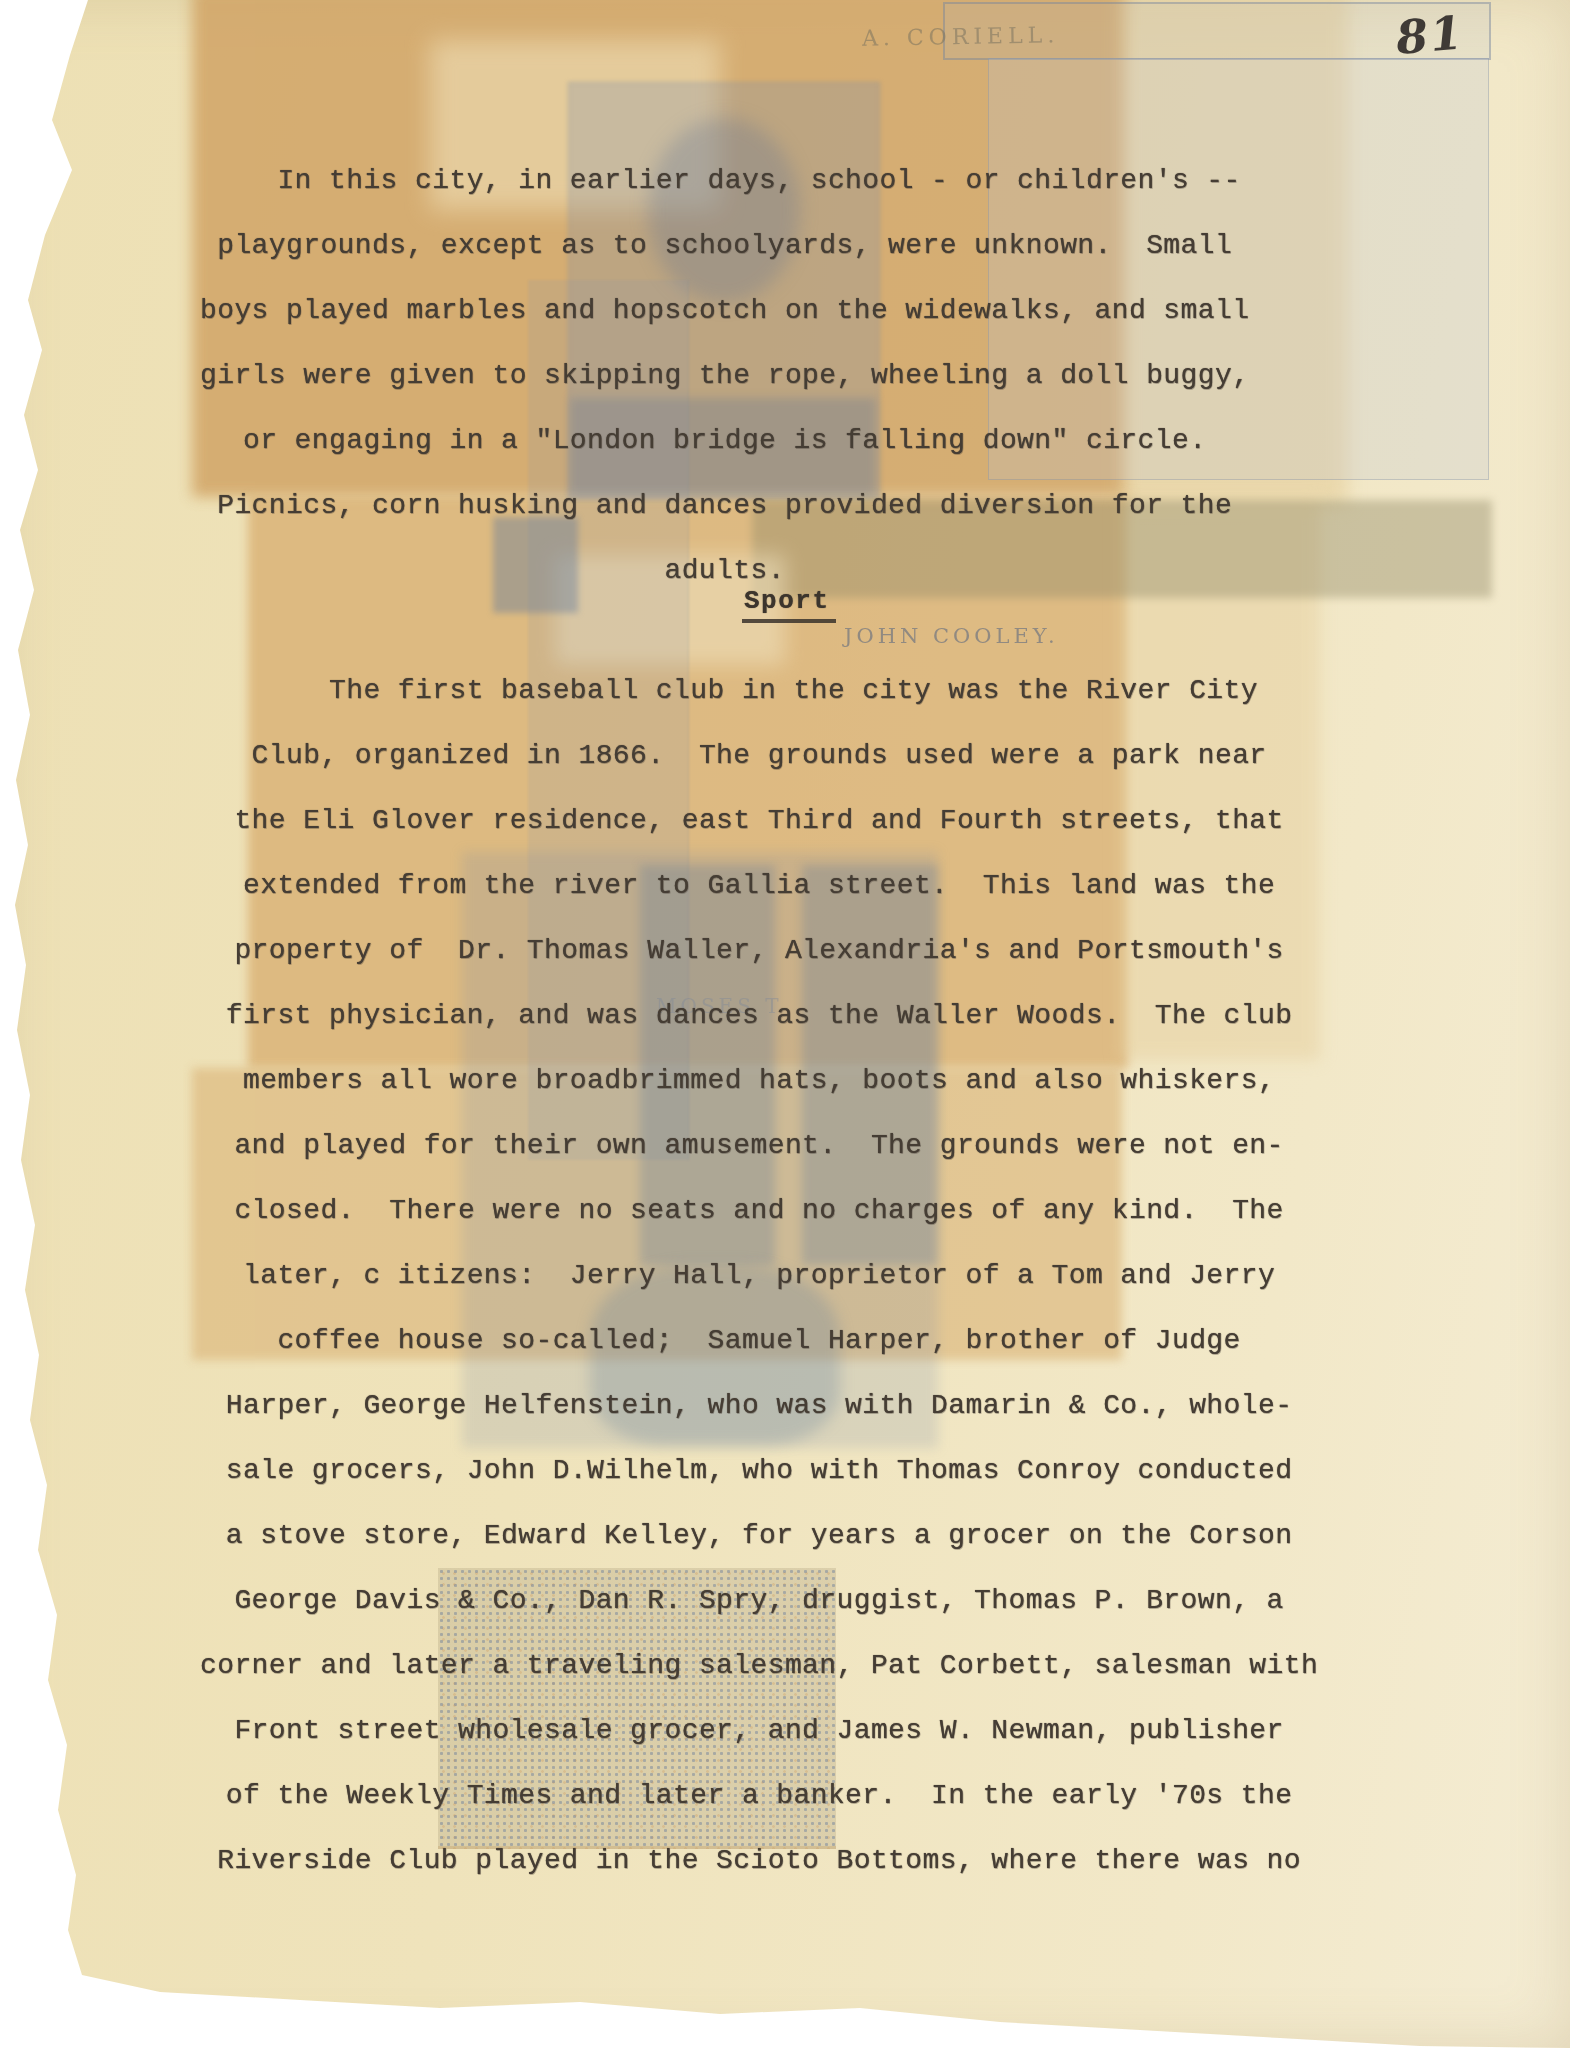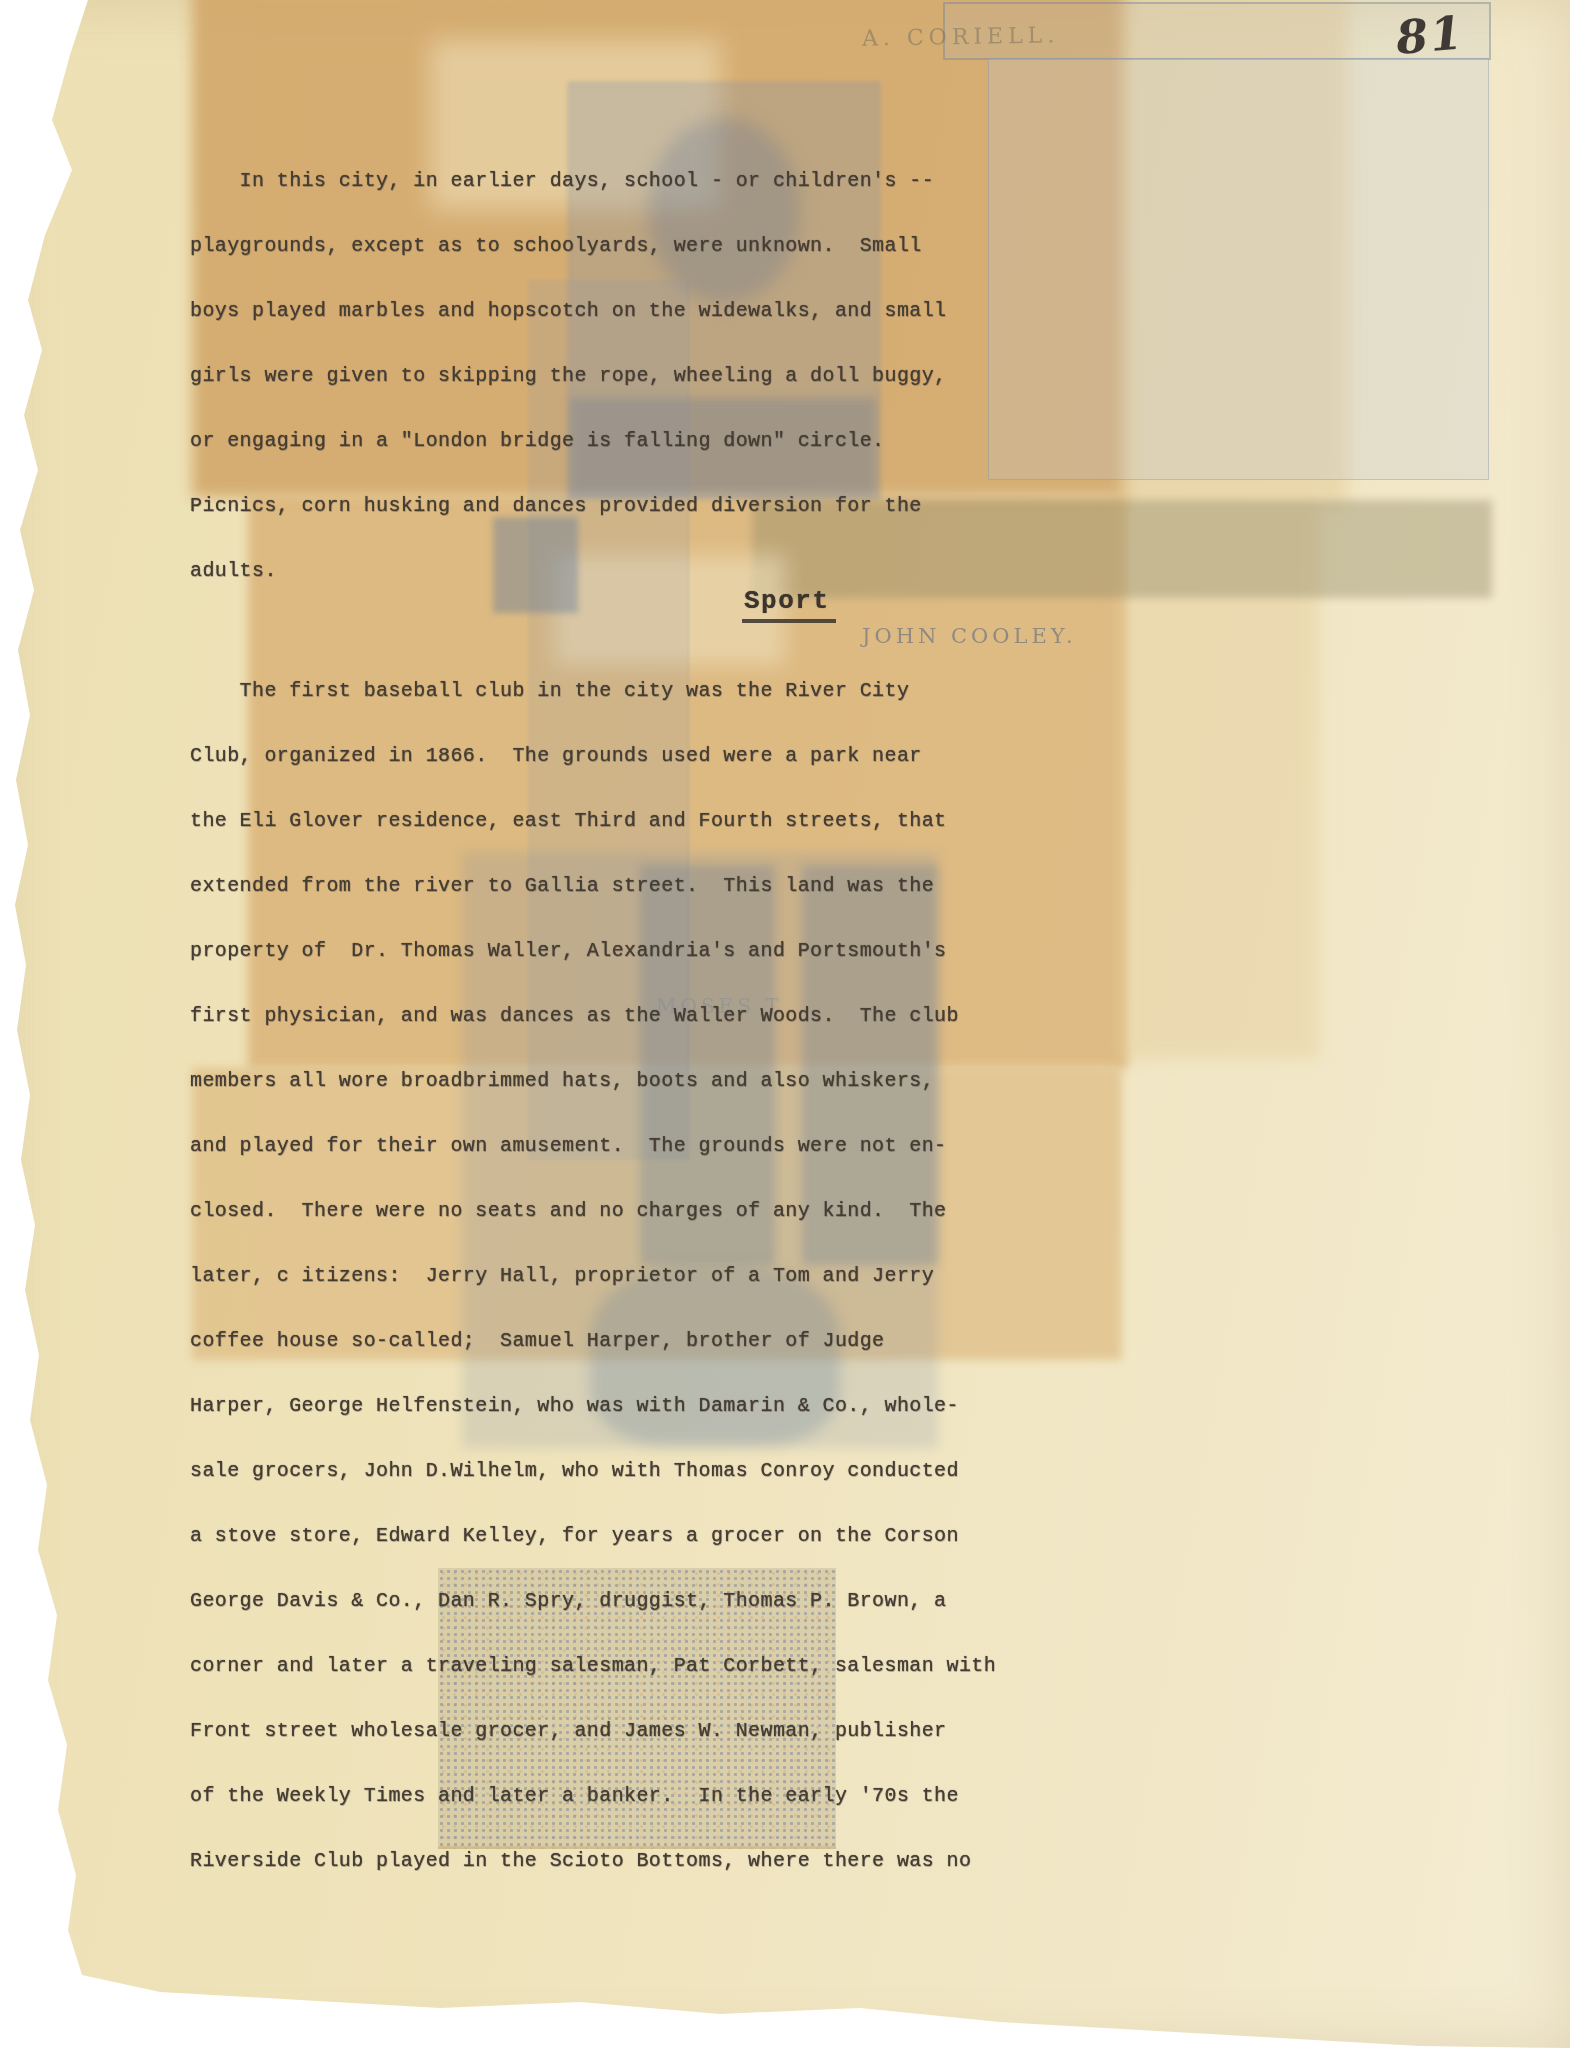--- a/index.html
+++ b/index.html
@@ -46,29 +46,29 @@
       background-image:
         radial-gradient(rgba(80,105,150,.45) 1.3px, transparent 1.8px),
         radial-gradient(rgba(205,140,70,.30) 1.1px, transparent 1.6px),
         linear-gradient(rgba(150,135,100,.28),rgba(150,135,100,.28));
       background-size:7px 7px,11px 11px,100% 100%;filter:blur(.4px);
       border-bottom:3px solid rgba(190,150,90,.35);}
   
   .ghost-text{font-family:"DejaVu Serif","Liberation Serif",serif;position:absolute;white-space:pre;}
   .ghost-name-top{left:862px;top:24px;font-size:22px;letter-spacing:5px;color:rgba(122,114,95,.55);
                    transform:rotate(-1deg);}
-  .ghost-caption-cooley{left:844px;top:624px;font-size:21px;letter-spacing:4px;color:rgba(98,108,128,.62);margin-left:18px;}
+  .ghost-caption-cooley{left:844px;top:624px;font-size:21px;letter-spacing:4px;color:rgba(98,108,128,.62);}
   .ghost-caption-moses{left:656px;top:994px;font-size:20px;letter-spacing:4px;color:rgba(125,135,152,.40);}
   
   .page-number{position:absolute;left:1396px;top:8px;font-family:"DejaVu Serif","Liberation Serif",serif;
                font-style:italic;font-weight:bold;font-size:46px;color:#3f3a36;transform:rotate(-5deg);
                letter-spacing:2px;}
   
-  .typed{position:absolute;left:190px;color:#453d34;font-size:20px;letter-spacing:.4px;
-         text-shadow:0 0 1px rgba(69,61,52,.85),.6px .6px 0 rgba(69,61,52,.30);}
+  .typed{position:absolute;left:200px;color:#453d34;font-size:28px;letter-spacing:.4px;
+         text-shadow:0 0 1px rgba(69,61,52,.85),.6px .6px 0 rgba(69,61,52,.30);text-align:center;}
   .typed .line{height:65px;line-height:65px;white-space:pre;}
   .para1{top:148px;}
   .para2{top:658px;}
   .heading{position:absolute;left:742px;top:586px;color:#3c352d;font-size:26px;font-weight:bold;
            letter-spacing:1.5px;padding:0 6px 3px 2px;border-bottom:4px solid rgba(58,51,43,.85);
            text-shadow:0 0 1px rgba(60,52,44,.9);}
 </style>
 </head>
 <body>
 

